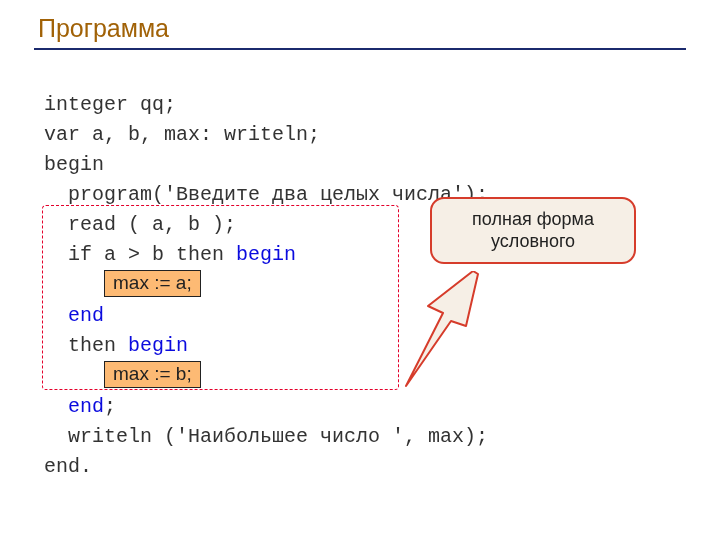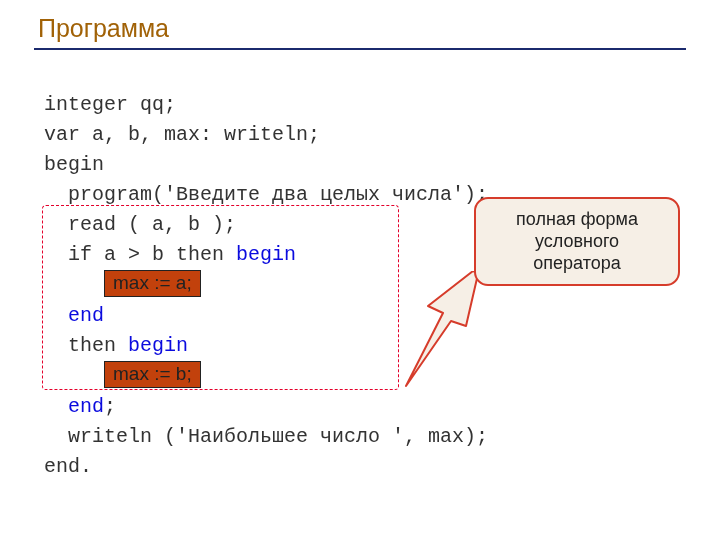--- a/index.html
+++ b/index.html
@@ -43,21 +43,21 @@
     position: absolute;
     left: 42px;
     top: 205px;
     width: 355px;
     height: 183px;
     border: 1.5px dashed #e4002b;
     border-radius: 4px;
   }
   .hl-box {
     display: inline-block;
-    background: #c2410c;
+    background: #fdba74;
     border: 1px solid #222;
     padding: 1px 8px 2px 8px;
     font-family: Arial, sans-serif;
     font-size: 19px;
     color: #222;
     line-height: 22px;
     vertical-align: 2px;
   }
   .callout {
     position: absolute;
@@ -66,21 +66,20 @@
     width: 190px;
     background: #f6efe6;
     border: 2px solid #d63c2b;
     border-radius: 14px;
     padding: 9px 6px 10px 6px;
     text-align: center;
     font-size: 18px;
     color: #222;
     line-height: 22px;
     z-index: 5;
-    margin-left: 44px;
   }
   .callout-tail {
     position: absolute;
     z-index: 4;
   }
   .callout-tail svg { display: block; }
 </style>
 </head>
 <body>
 
@@ -101,20 +100,19 @@
 <span><span>  then </span><span class="kw-blue">begin</span></span>
 <span>     <span class="hl-box">max := b;</span></span>
 <span>  <span class="kw-blue">end</span><span>;</span></span>
 <span>  writeln ('Наибольшее число ', max);</span>
 <span>end.</span>
 </div>
 
 <div class="callout">
   <div>полная форма</div>
   <div>условного</div>
-  <div>оператора</div>
 </div>
 
 <div class="callout-tail" style="left:388px; top:271px;">
   <svg width="110" height="120" viewBox="0 0 110 120">
     <path d="M 90 3 L 78 55 L 63 50 L 18 115 L 55 42 L 40 35 L 85 0 Z" fill="#f6efe6" stroke="#d63c2b" stroke-width="2" stroke-linejoin="round"></path>
   </svg>
 </div>
 
 </body></html>

